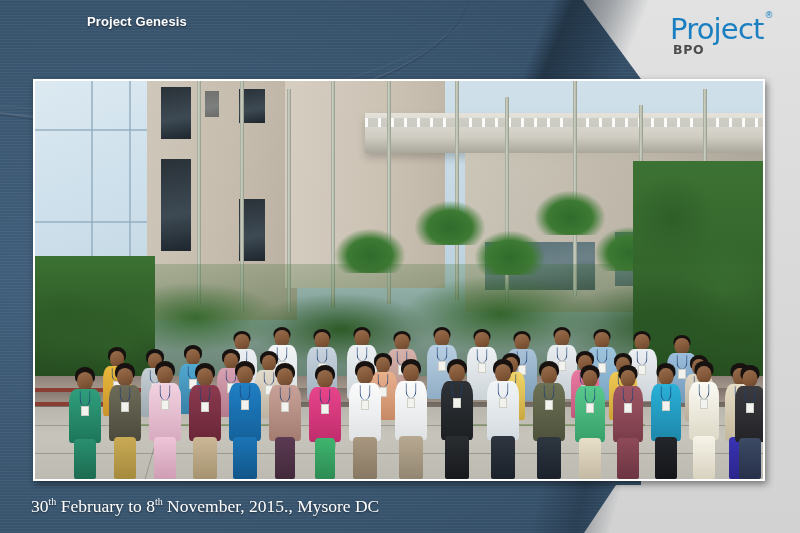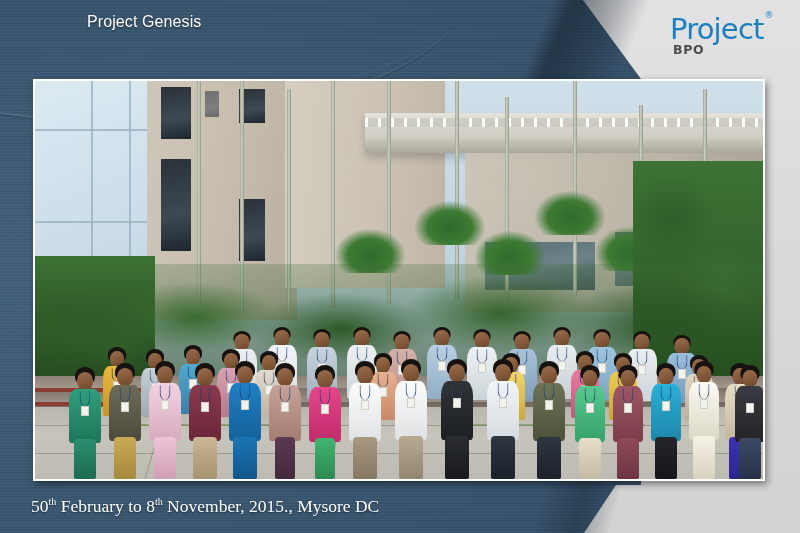--- a/index.html
+++ b/index.html
@@ -94,22 +94,22 @@
   .title-block {
     position: absolute;
     left: 30px;
     top: 11px;
     width: 470px;
     color: #ffffff;
     letter-spacing: .1px;
     text-shadow: 0 1px 2px rgba(0,0,0,0.55);
   }
   .title-line {
-    font-weight: normal;
-    font-size: 16px;
+    font-weight: bold;
+    font-size: 13px;
     line-height: 22px;
     white-space: nowrap;
   }
   .title-line-1 { padding-left: 57px; }
   .title-line-2 { padding-left: 4px; }
 
   
   .logo {
     position: absolute;
     right: 26px;
@@ -698,16 +698,16 @@
           <div class="p-legs" style="top:73px; width:22px; height:41px; background:linear-gradient(180deg,#3c4a63,#27304a);"></div>
           <div class="p-lanyard" style="top:23px; height:15px;"></div>
           <div class="p-badge" style="top:38px;"></div>
         </div>
 
       </div>
     </div>
   </div>
 
   <div class="caption">
-    <span>50</span><sup>th</sup><span> February to 8</span><sup>th</sup><span> November, 2015., Mysore DC</span>
+    <span>30</span><sup>th</sup><span> February to 8</span><sup>th</sup><span> November, 2015., Mysore DC</span>
   </div>
 
 </div>
 
 </body></html>

